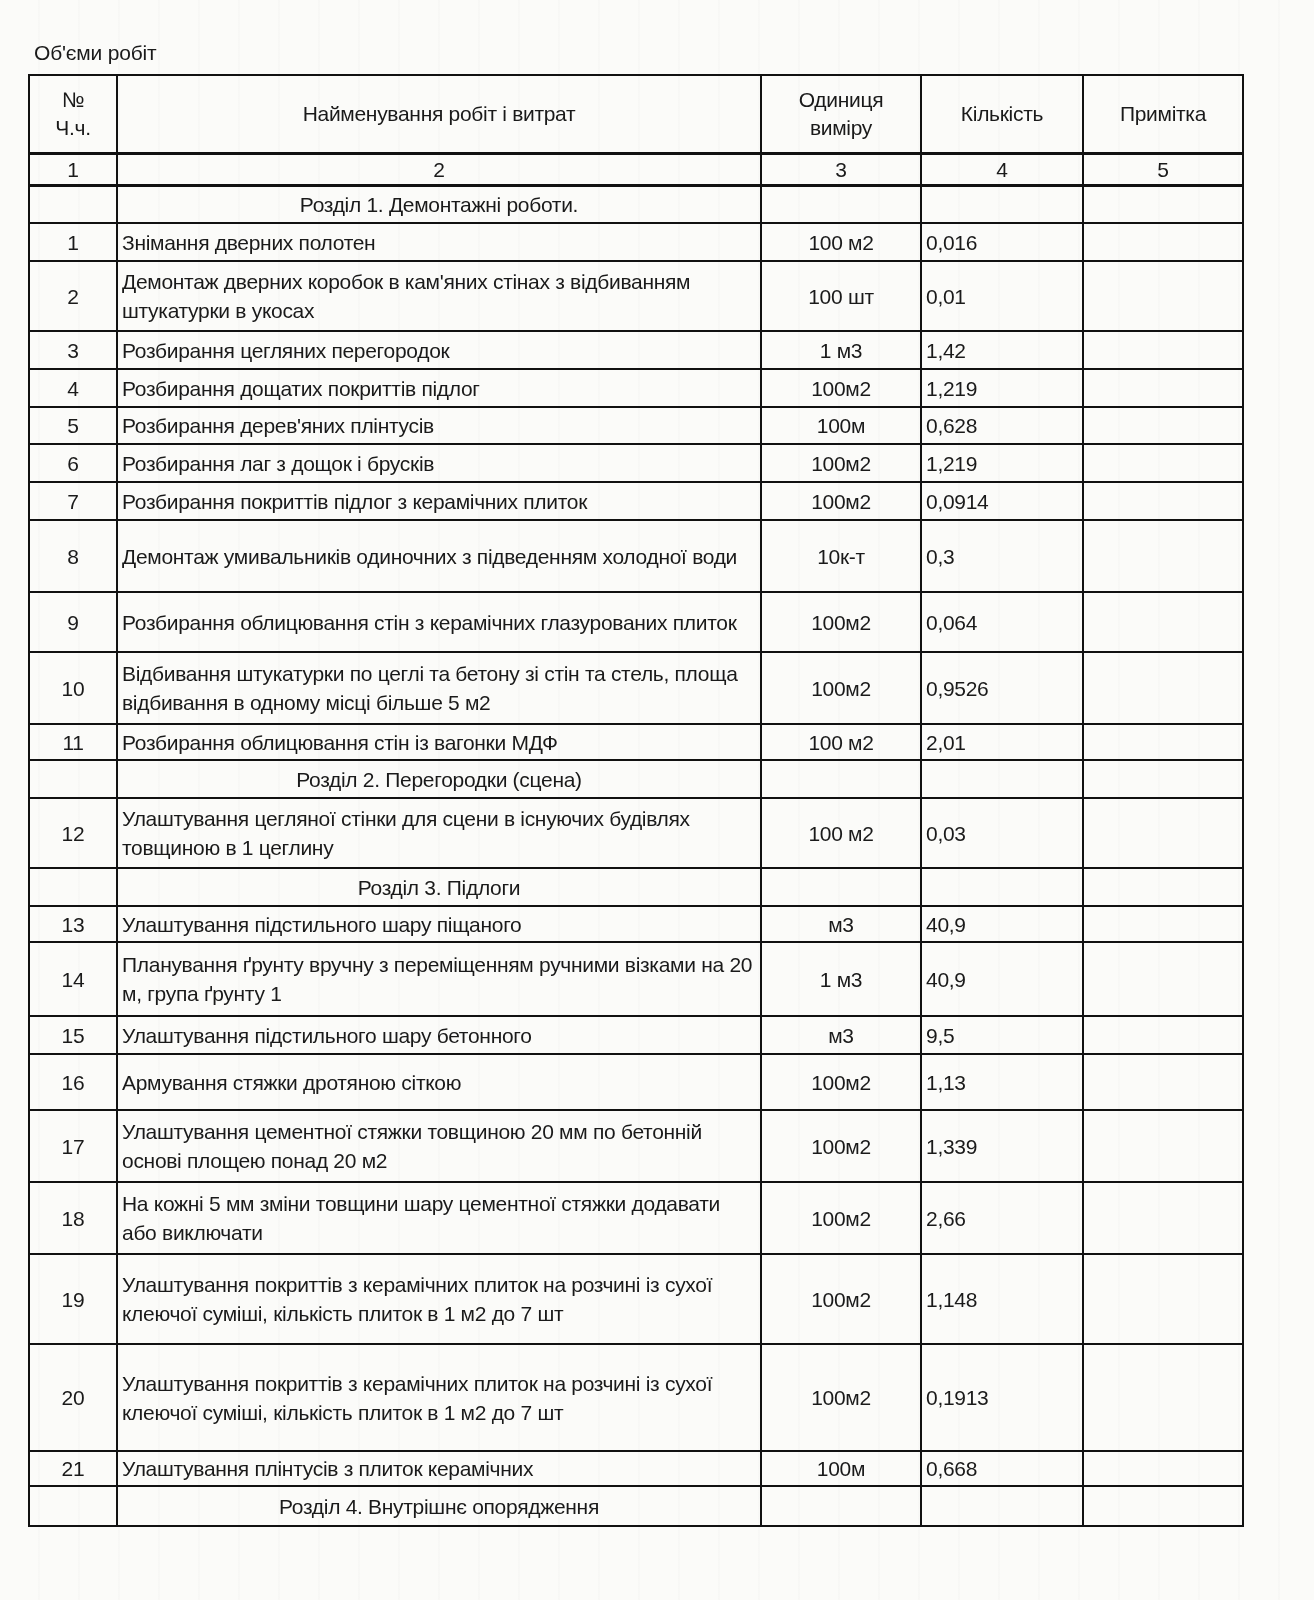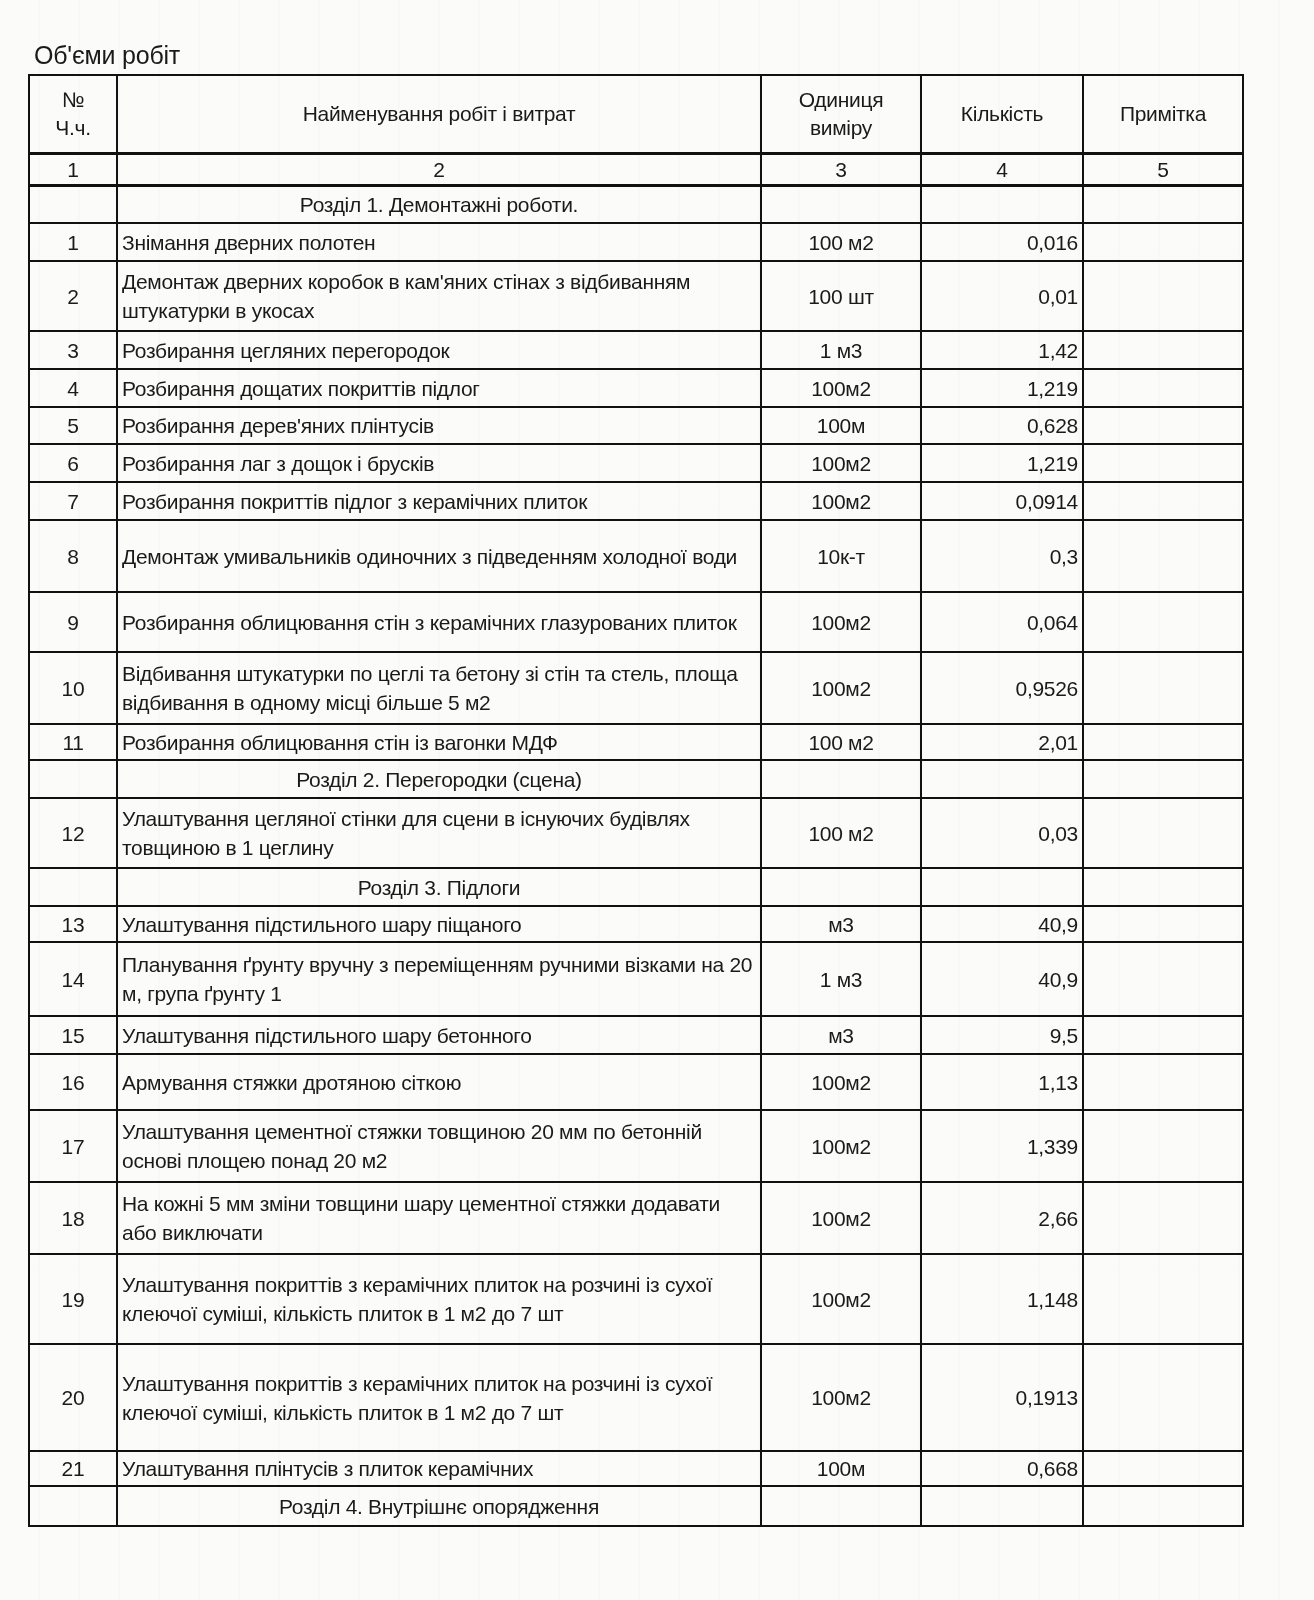--- a/index.html
+++ b/index.html
@@ -12,21 +12,21 @@
     color: #1a1a1a;
   }
   .scan-lines {
     position: absolute; inset: 0;
     background-image:
       repeating-linear-gradient(90deg, rgba(0,0,0,0) 0px, rgba(0,0,0,0) 38px, rgba(120,120,120,0.05) 39px, rgba(0,0,0,0) 40px);
     pointer-events: none;
   }
   .doc-title {
     position: absolute; left: 34px; top: 41px;
-    font-size: 25px; letter-spacing: -0.2px;
+    font-size: 21px; letter-spacing: -0.2px;
   }
   table.works {
     position: absolute; left: 28px; top: 74px;
     border-collapse: collapse;
     table-layout: fixed;
     width: 1214px;
     font-size: 21px;
     letter-spacing: -0.3px;
   }
   table.works td, table.works th {
@@ -34,21 +34,21 @@
     padding: 0 4px;
     line-height: 29px;
     vertical-align: middle;
     font-weight: normal;
   }
   table.works tr.head-row td { border-bottom-width: 3px; }
   table.works tr.num-row td { border-bottom-width: 3px; }
   .c-num { text-align: center; }
   .c-name { text-align: left; padding-left: 4px !important; }
   .c-unit { text-align: center; }
-  .c-qty { text-align: right; padding-right: 4px !important; }
+  .c-qty { padding-right: 4px !important; }
   .c-note { text-align: center; }
   .hdr { text-align: center; line-height: 28px !important; }
   .section-title { text-align: center; font-weight: normal; }
   col.col-num { width: 88px; }
   col.col-name { width: 644px; }
   col.col-unit { width: 160px; }
   col.col-qty { width: 162px; }
   col.col-note { width: 160px; }
 </style>
 </head>

